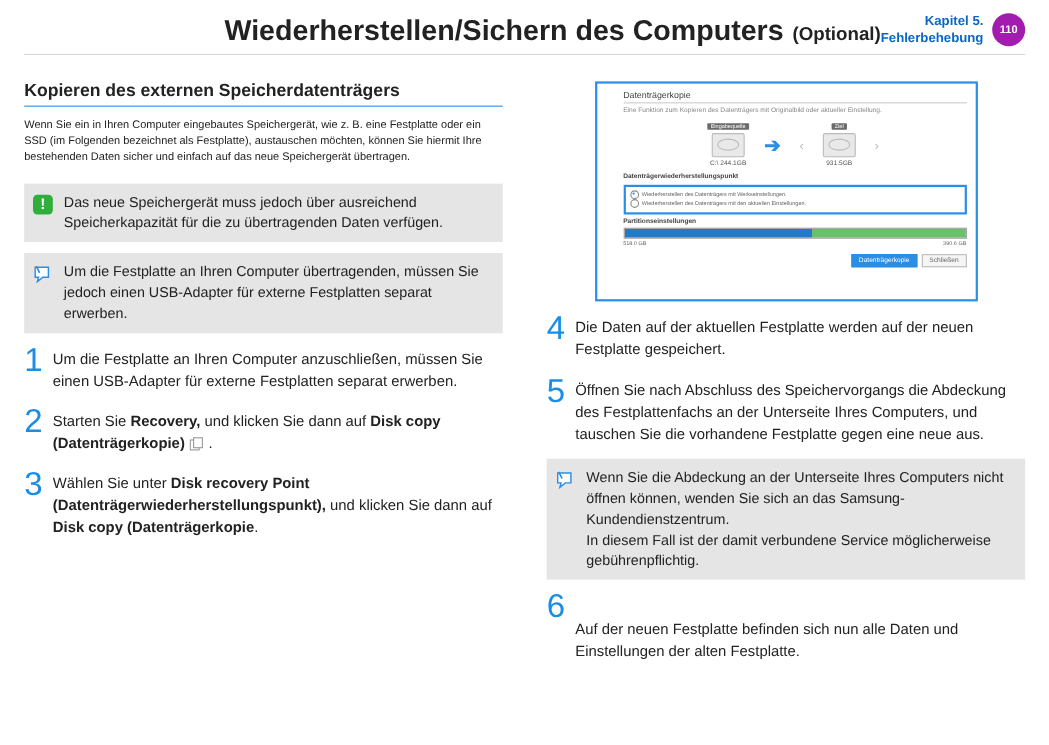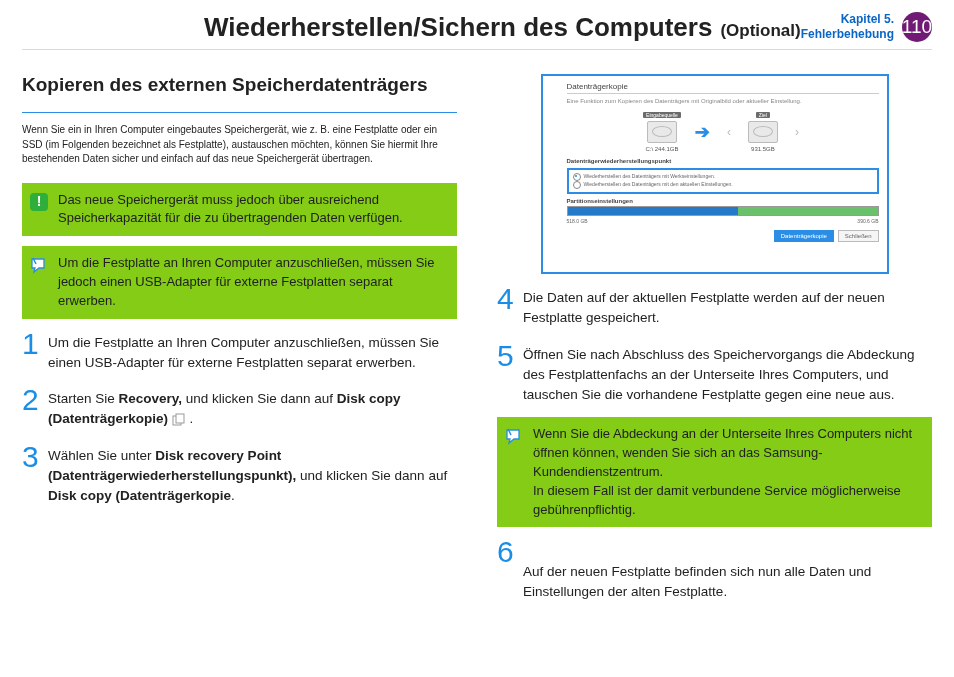--- a/index.html
+++ b/index.html
@@ -51,57 +51,57 @@
     text-align: right;
     color: #0a66c6;
     font-weight: 700;
     font-size: 12px;
     line-height: 1.25;
   }
   .page-badge {
     width: 30px;
     height: 30px;
     border-radius: 50%;
-    background: #701a75;
+    background: #a21caf;
     color: #fff;
-    font-weight: 400;
-    font-size: 19px;
+    font-weight: 700;
+    font-size: 10px;
     display: flex;
     align-items: center;
     justify-content: center;
     margin-left: 2px;
   }
   
   .cols {
     display: flex;
     gap: 40px;
     margin-top: 24px;
   }
   .col {
     flex: 1 1 50%;
     min-width: 0;
   }
   .section-title {
-    font-size: 19px;
+    font-size: 16px;
     font-weight: 700;
     margin: 0 0 6px 0;
-    padding-bottom: 16px;
+    padding-bottom: 4px;
     border-bottom: 1px solid #2a8de6;
     color: #222;
   }
   .intro {
     font-size: 10px;
     line-height: 1.45;
     margin: 10px 0 16px 0;
   }
   
   .callout {
     display: flex;
     align-items: flex-start;
-    background: #84cc16;
+    background: #e5e5e5;
     padding: 8px 10px 8px 6px;
     margin: 6px 0 10px 0;
     font-size: 13px;
     line-height: 1.45;
   }
   .callout .icon {
     flex: 0 0 22px;
     width: 22px;
     height: 22px;
     margin-right: 8px;
@@ -304,21 +304,21 @@
         <span class="inner">Das neue Speichergerät muss jedoch über ausreichend Speicherkapazität für die zu übertragenden Daten verfügen.</span>
       </div>
 
       <div class="callout">
         <span class="icon">
           <svg class="icon-note" viewBox="0 0 18 18">
               <path d="M2 3 L14 3 L14 12 L9 12 L4 16 L5 12 L2 12 Z" fill="#fff" stroke="#2a8de6" stroke-width="1.3"></path>
               <path d="M3 2 L6 8" stroke="#2a8de6" stroke-width="1.5"></path>
             </svg>
         </span>
-        <span class="inner">Um die Festplatte an Ihren Computer anzuschließen, müssen Sie jedoch einen USB-Adapter für externe Festplatten separat erwerben.</span>
+        <span class="inner">Um die Festplatte an Ihren Computer übertragenden, müssen Sie jedoch einen USB-Adapter für externe Festplatten separat erwerben.</span>
       </div>
 
       <div class="step">
         <div class="step-num">1</div>
         <div class="step-text">Um die Festplatte an Ihren Computer anzuschließen, müssen Sie einen USB-Adapter für externe Festplatten separat erwerben.</div>
       </div>
 
       <div class="step">
         <div class="step-num">2</div>
         <div class="step-text">

